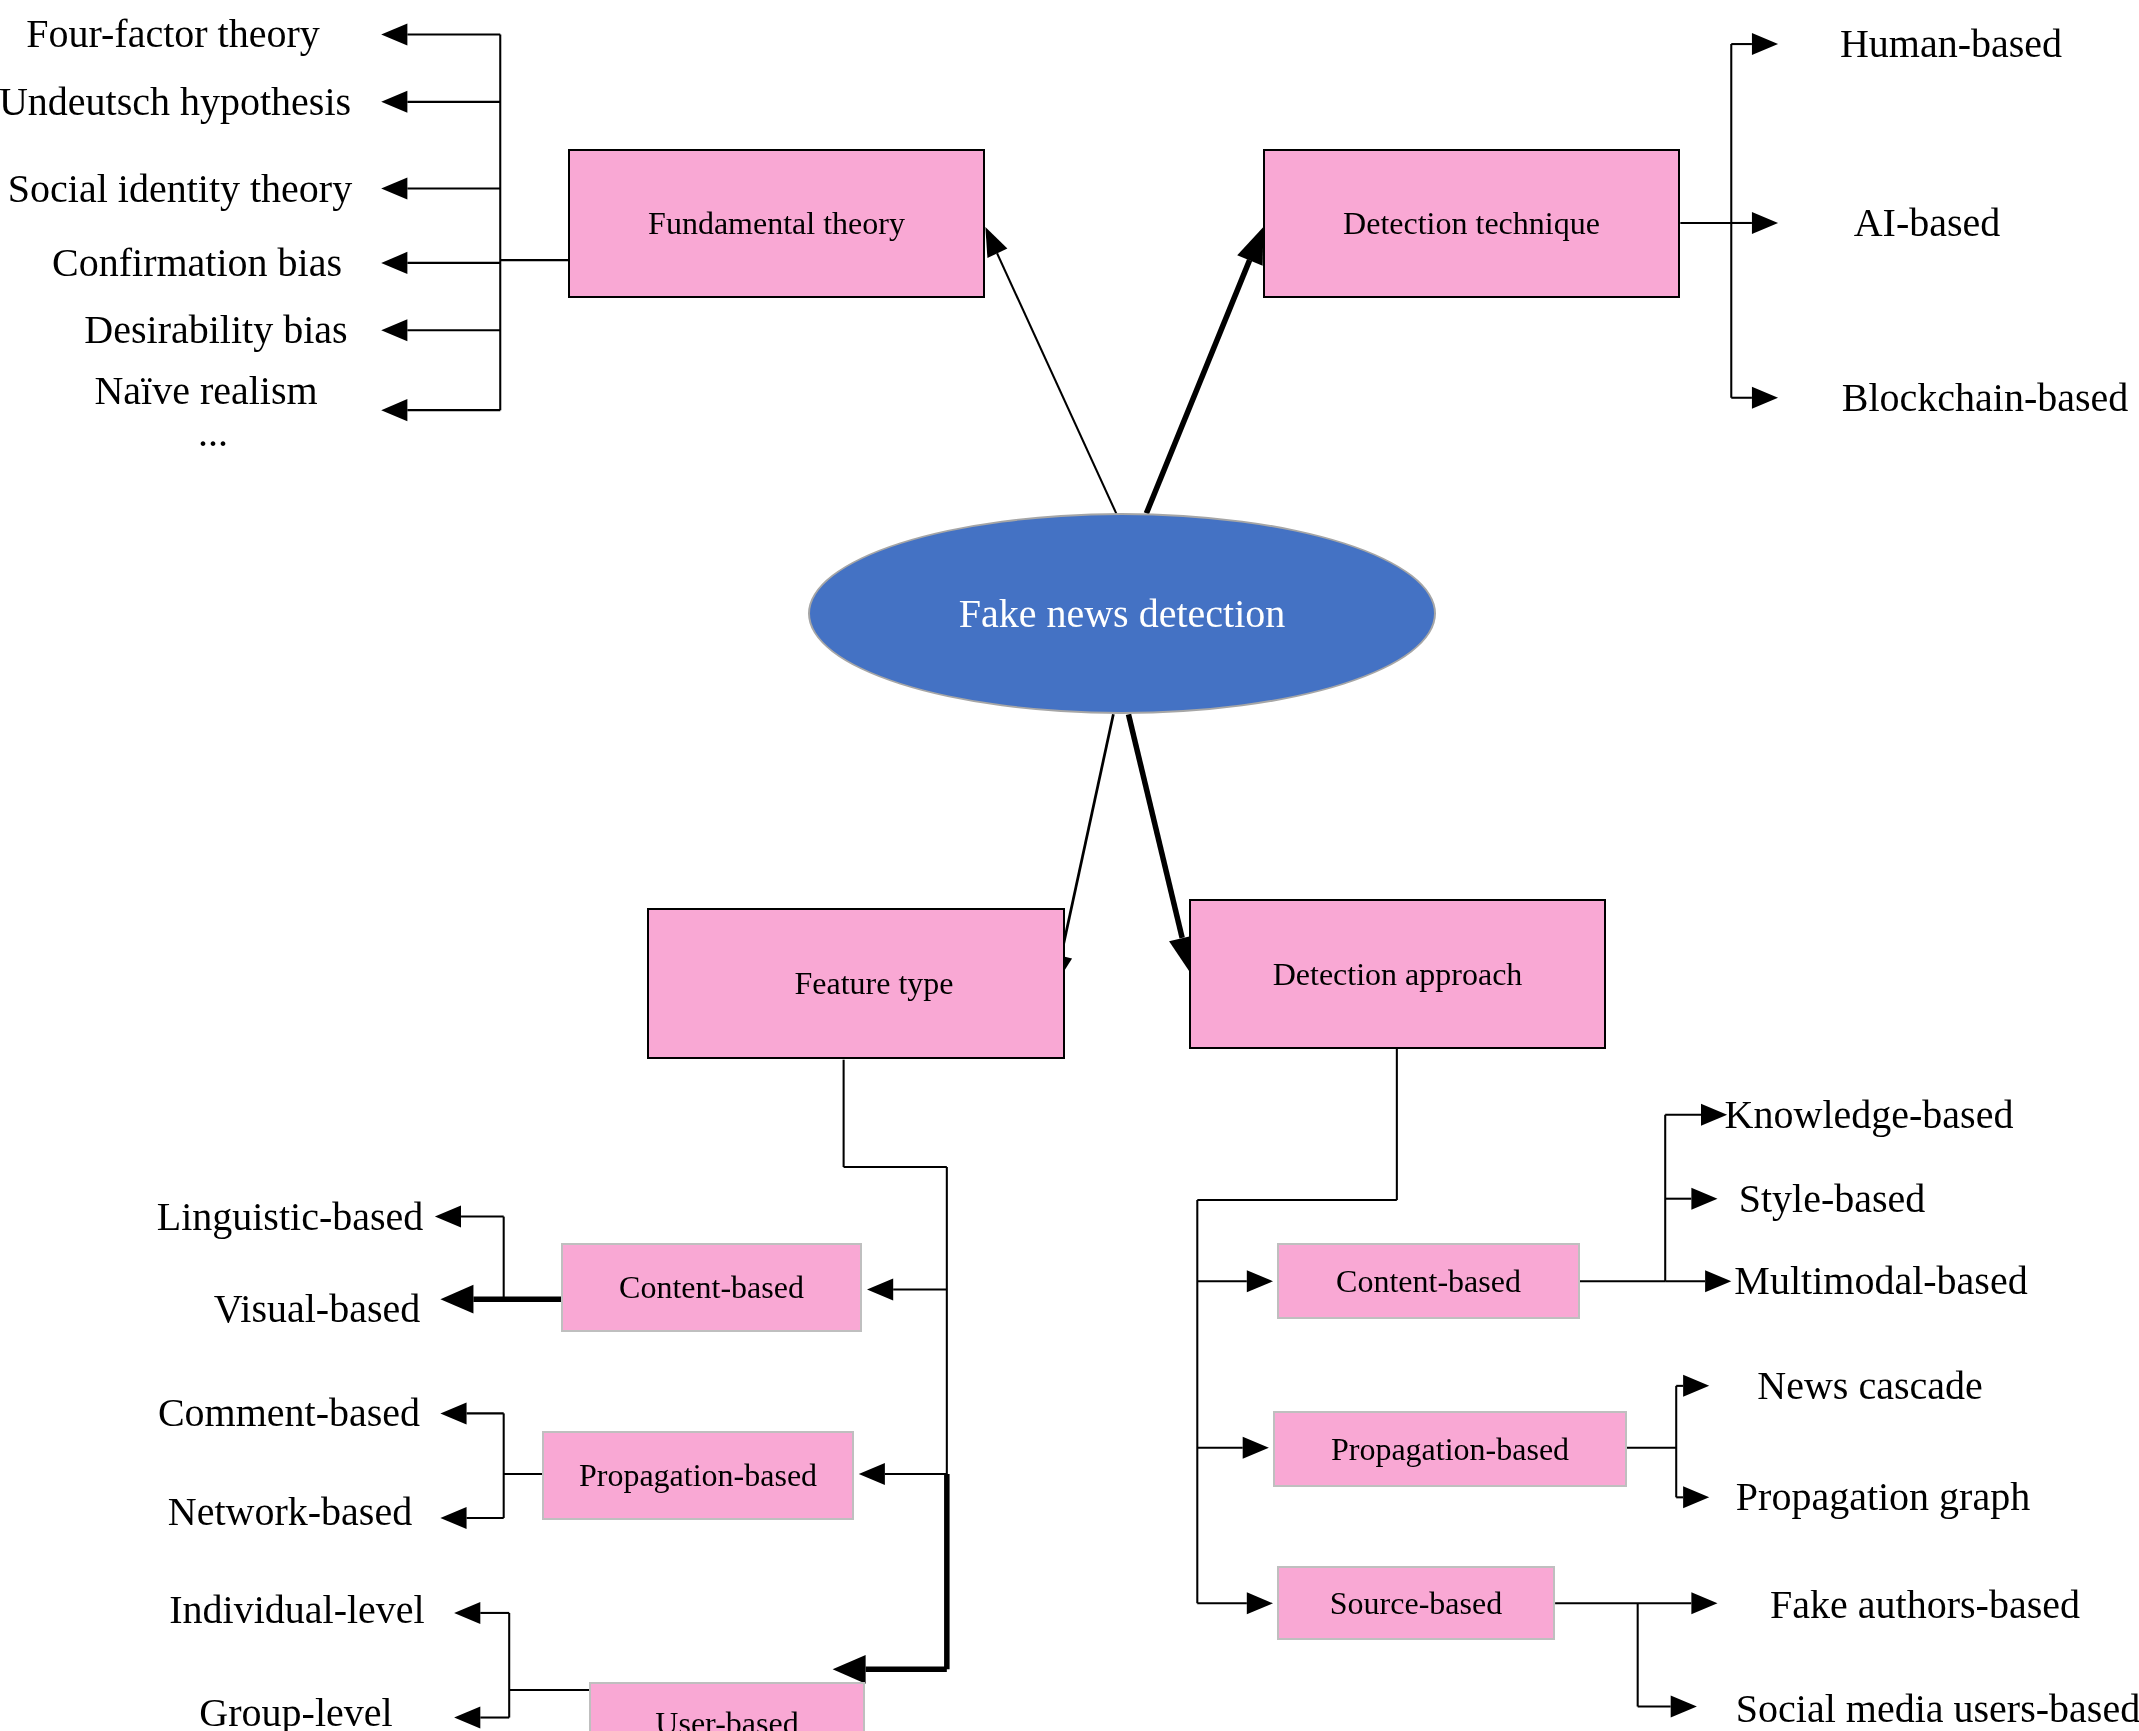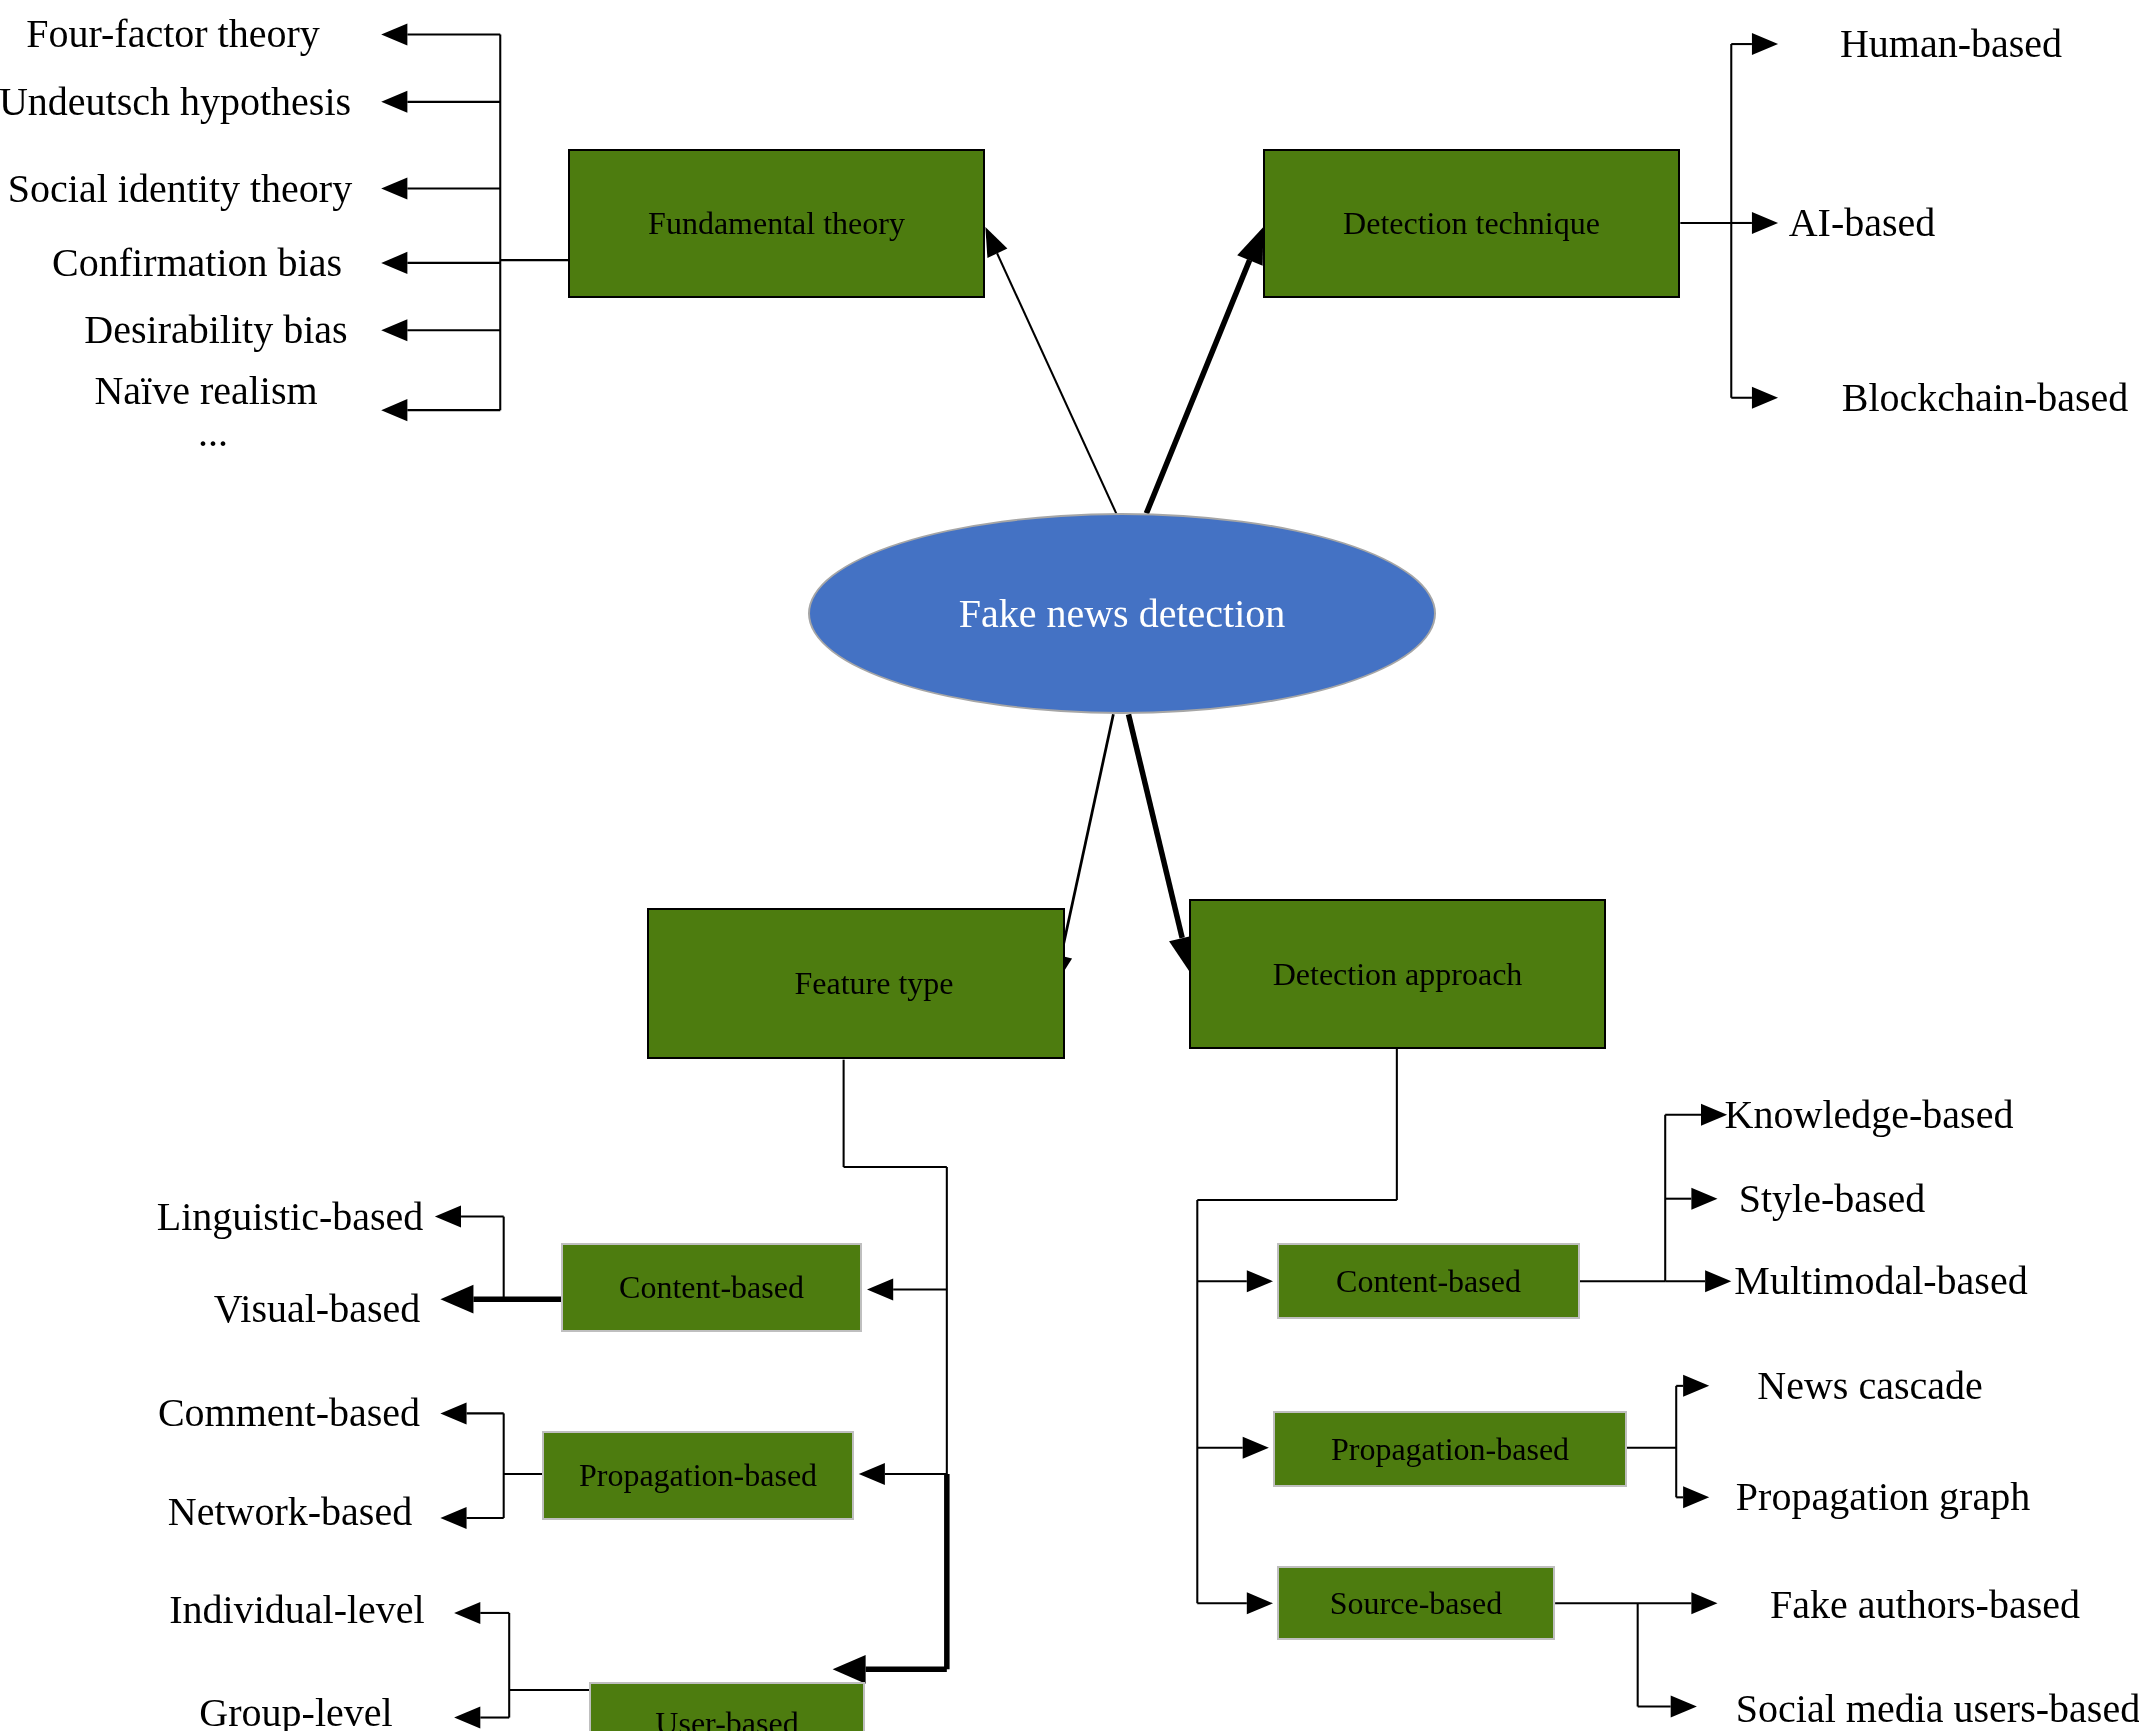--- a/index.html
+++ b/index.html
@@ -13,21 +13,21 @@
   }
   .lbl{
     position:absolute;
     transform:translate(-50%,-50%);
     font-size:40px;
     white-space:nowrap;
     line-height:1.1;
   }
   .box{
     position:absolute;
-    background:#4d7c0f;
+    background:#f9a8d4;
     border:2.1px solid var(--box-border,#000);
     display:flex;align-items:center;justify-content:center;
     font-size:32px;
     box-sizing:border-box;
     white-space:nowrap;
   }
   .subbox{border:2.1px solid var(--subbox-border,#BFBFBF);}
   .ellipse{
     position:absolute;
     background:var(--ellipse-fill,#4472C4);
@@ -218,21 +218,21 @@
 
   <div class="lbl" style="left:173px;top:34px;">Four-factor theory</div>
   <div class="lbl" style="left:175px;top:102px;">Undeutsch hypothesis</div>
   <div class="lbl" style="left:180px;top:189px;">Social identity theory</div>
   <div class="lbl" style="left:197px;top:263px;">Confirmation bias</div>
   <div class="lbl" style="left:180px;top:330px;margin-left:36px;">Desirability bias</div>
   <div class="lbl" style="left:206px;top:391px;">Naïve realism</div>
   <div class="lbl" style="left:213px;top:433px;">...</div>
 
   <div class="lbl" style="left:1951px;top:44px;">Human-based</div>
-  <div class="lbl" style="left:1862px;top:223px;">AI-based</div>
+  <div class="lbl" style="left:1927px;top:223px;">AI-based</div>
   <div class="lbl" style="left:1949px;top:398px;margin-left:36px;">Blockchain-based</div>
 
   <div class="lbl" style="left:290px;top:1217px;">Linguistic-based</div>
   <div class="lbl" style="left:317px;top:1309px;">Visual-based</div>
   <div class="lbl" style="left:289px;top:1413px;">Comment-based</div>
   <div class="lbl" style="left:290px;top:1512px;">Network-based</div>
   <div class="lbl" style="left:297px;top:1610px;">Individual-level</div>
   <div class="lbl" style="left:296px;top:1713px;">Group-level</div>
 
   <div class="lbl" style="left:1869px;top:1115px;">Knowledge-based</div>

